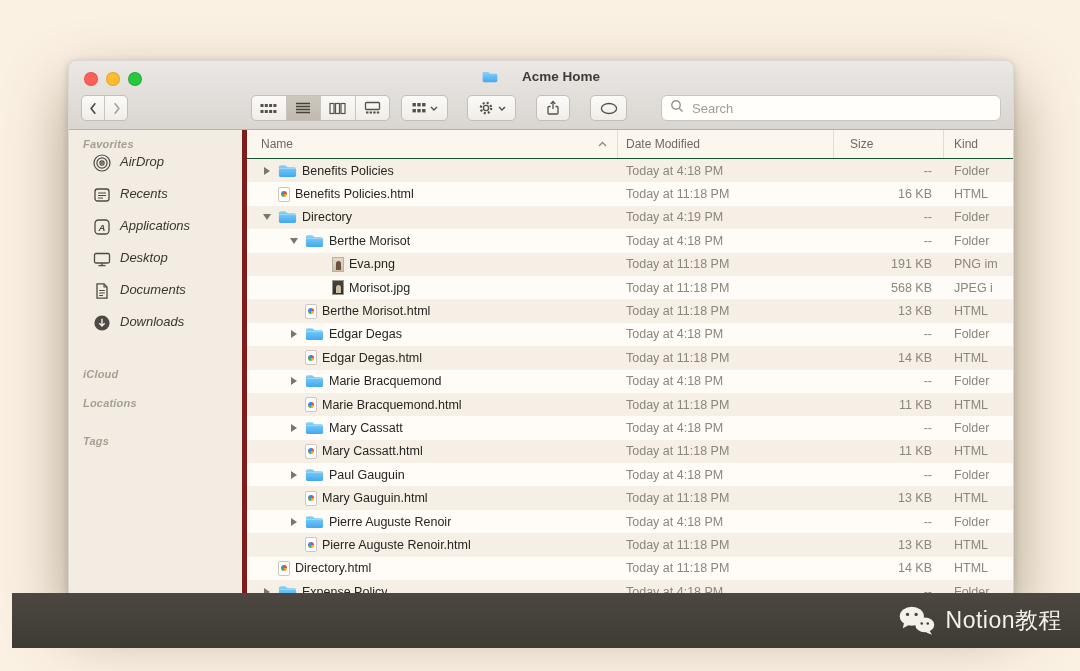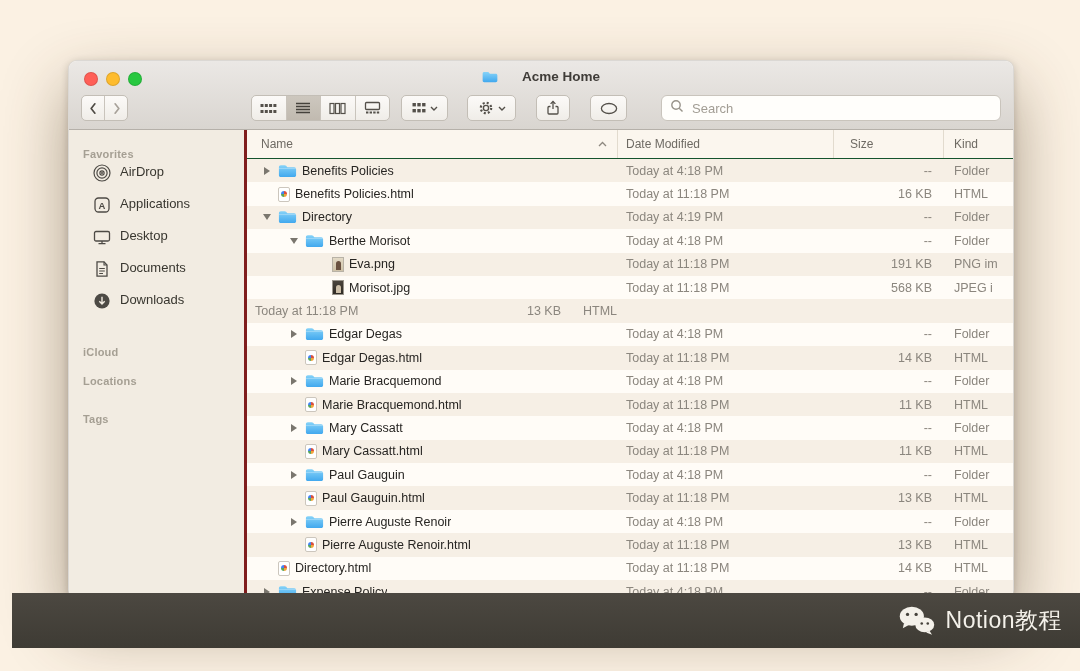--- a/index.html
+++ b/index.html
@@ -35,21 +35,21 @@
   .share-btn{left:467px;width:34px;}
   .tag-btn{left:521px;width:37px;}
   .searchbox{position:absolute;left:592px;top:34px;width:340px;height:26px;box-sizing:border-box;
              background:#fffefb;border:1px solid #c9c4bc;border-radius:6px;display:flex;align-items:center;gap:6px;padding:0 8px;}
   .searchbox input{flex:1;border:none;outline:none;background:transparent;font-size:13px;color:#333;font-family:inherit;}
   .searchbox input::placeholder{color:#a29d94;}
 
   
   .content{position:absolute;top:69px;left:0;right:0;bottom:0;display:flex;}
 
-  .sidebar{width:178px;min-width:178px;box-sizing:border-box;background:#f2ece2;border-right:3px solid #7f1d1d;padding-top:10px;overflow:hidden;}
+  .sidebar{width:178px;min-width:178px;box-sizing:border-box;background:#f2ece2;border-right:5px solid #7f1d1d;overflow:hidden;font-style:italic;}
   .sb-header{padding:8px 0 4px 14px;font-size:11px;font-weight:700;color:#a59f93;letter-spacing:.2px;}
   .sb-item{display:flex;align-items:flex-start;gap:9px;height:32px;padding-left:24px;font-size:13px;color:#38362f;cursor:default;}
   .sb-icon{display:inline-flex;width:18px;height:18px;align-items:center;justify-content:center;}
   .sb-icon svg{width:18px;height:18px;display:block;}
 
   .main{flex:1;display:flex;flex-direction:column;background:#fffcf7;min-width:0;}
   .list-header{display:flex;height:28px;min-height:28px;background:#fbf6ee;border-bottom:1px solid #14532d;font-size:12px;color:#6e6a63;}
   .hcell{display:flex;align-items:center;box-sizing:border-box;border-right:1px solid #e2dbce;}
   .h-name{width:371px;min-width:371px;padding:0 10px 0 14px;justify-content:space-between;}
   .h-date{width:216px;min-width:216px;padding-left:8px;}
@@ -238,20 +238,33 @@
                   <circle cx="9" cy="9" r="8"></circle>
                 </g>
                 <circle cx="9" cy="9" r="1" fill="#4d4a45"></circle>
               </svg>
             </span>
             <span>AirDrop</span>
           </div>
           <div class="sb-item">
             <span class="sb-icon">
               <svg viewBox="0 0 18 18">
+                <rect x="2" y="3" width="14" height="12" rx="2.5" fill="none" stroke="#4d4a45" stroke-width="1.3"></rect>
+                <g stroke="#4d4a45" stroke-width="1.1">
+                  <line x1="5" y1="7" x2="13" y2="7"></line>
+                  <line x1="5" y1="9.5" x2="13" y2="9.5"></line>
+                  <line x1="5" y1="12" x2="10" y2="12"></line>
+                </g>
+              </svg>
+            </span>
+            <span>Recents</span>
+          </div>
+          <div class="sb-item">
+            <span class="sb-icon">
+              <svg viewBox="0 0 18 18">
                 <rect x="2" y="2" width="14" height="14" rx="3.5" fill="none" stroke="#4d4a45" stroke-width="1.3"></rect>
                 <text x="9" y="12.8" font-size="9.5" text-anchor="middle" fill="#4d4a45" font-weight="700" font-family="sans-serif">A</text>
               </svg>
             </span>
             <span>Applications</span>
           </div>
           <div class="sb-item">
             <span class="sb-icon">
               <svg viewBox="0 0 18 18">
                 <rect x="1.5" y="3.5" width="15" height="9.5" rx="1.5" fill="none" stroke="#4d4a45" stroke-width="1.3"></rect>
@@ -376,20 +389,25 @@
               <div class="cell c-name" style="padding-left: 68px;">
                 <span class="disc none"></span>
                 <span class="ficon ficon-jpg"></span>
                 <span class="fname">Morisot.jpg</span>
               </div>
               <div class="cell c-date">Today at 11:18 PM</div>
               <div class="cell c-size">568 KB</div>
               <div class="cell c-kind">JPEG i</div>
             </div>
             <div class="row">
+              <div class="cell c-name" style="padding-left: 41px;">
+                <span class="disc none"></span>
+                <span class="ficon ficon-html"></span>
+                <span class="fname">Berthe Morisot.html</span>
+              </div>
               <div class="cell c-date">Today at 11:18 PM</div>
               <div class="cell c-size">13 KB</div>
               <div class="cell c-kind">HTML</div>
             </div>
             <div class="row">
               <div class="cell c-name" style="padding-left: 41px;">
                 <span class="disc collapsed"></span>
                 <span class="ficon ficon-folder">
                   <svg viewBox="0 0 20 15">
                     <path d="M0.8 3.4 C0.8 2.2 1.6 1.4 2.8 1.4 L7 1.4 C7.6 1.4 8.1 1.6 8.5 2 L9.9 3.4 L17.2 3.4 C18.4 3.4 19.2 4.2 19.2 5.4 L19.2 12 C19.2 13.2 18.4 14 17.2 14 L2.8 14 C1.6 14 0.8 13.2 0.8 12 Z" fill="url(#fgrad)"></path>
@@ -474,21 +492,21 @@
                 <span class="fname">Paul Gauguin</span>
               </div>
               <div class="cell c-date">Today at 4:18 PM</div>
               <div class="cell c-size">--</div>
               <div class="cell c-kind">Folder</div>
             </div>
             <div class="row">
               <div class="cell c-name" style="padding-left: 41px;">
                 <span class="disc none"></span>
                 <span class="ficon ficon-html"></span>
-                <span class="fname">Paul Gauguin.html</span>
+                <span class="fname">Mary Gauguin.html</span>
               </div>
               <div class="cell c-date">Today at 11:18 PM</div>
               <div class="cell c-size">13 KB</div>
               <div class="cell c-kind">HTML</div>
             </div>
             <div class="row">
               <div class="cell c-name" style="padding-left: 41px;">
                 <span class="disc collapsed"></span>
                 <span class="ficon ficon-folder">
                   <svg viewBox="0 0 20 15">

